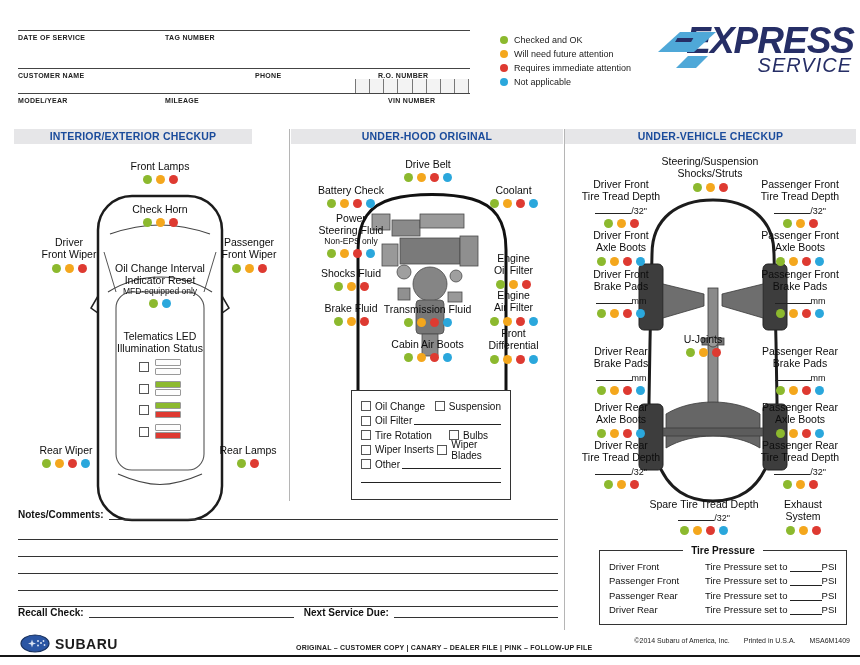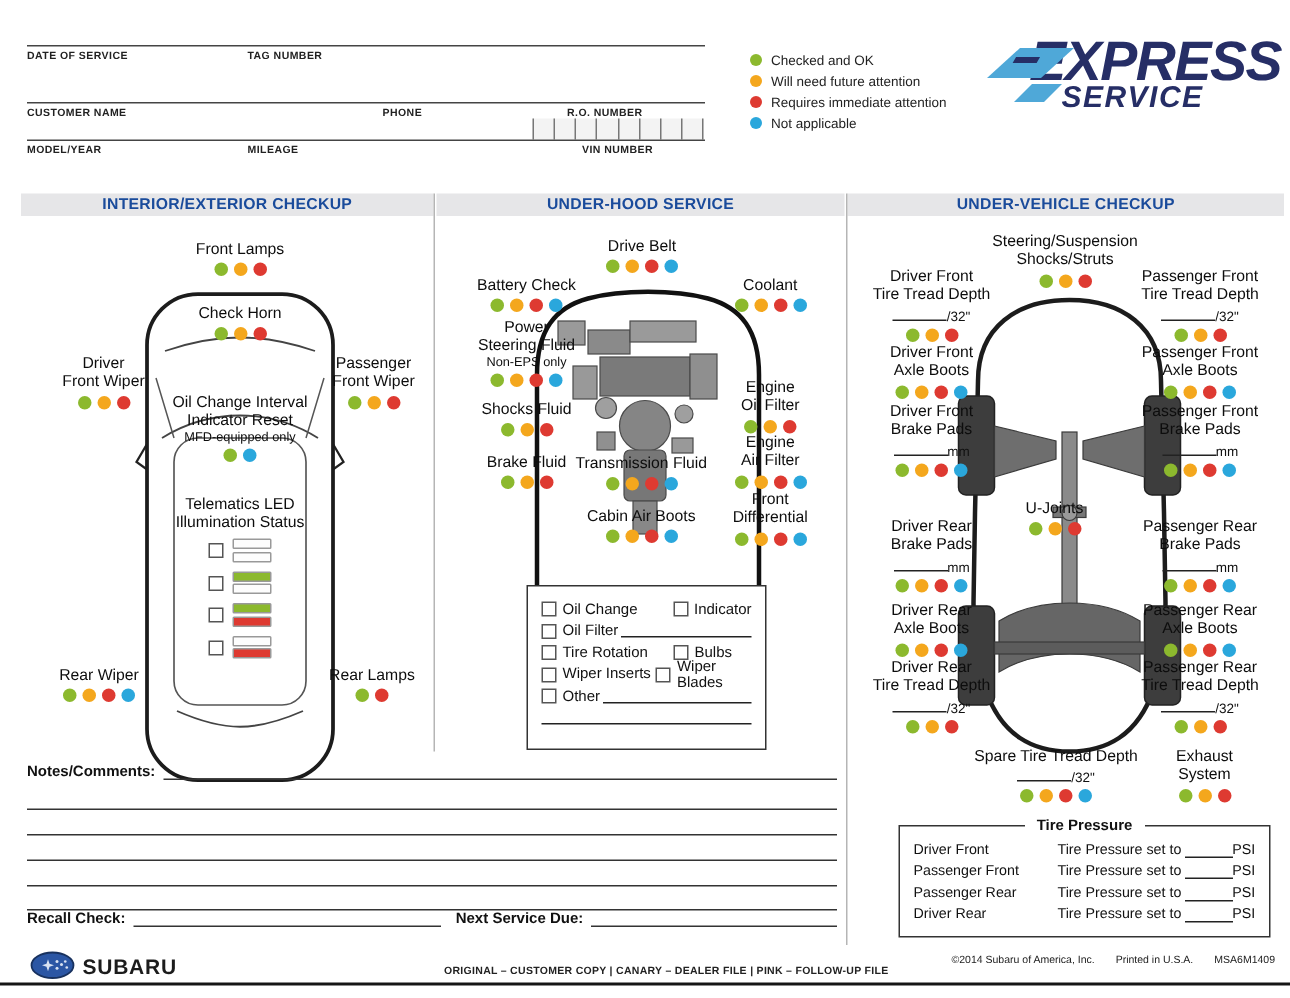--- a/index.html
+++ b/index.html
@@ -12,21 +12,21 @@
   .comb span{flex:1;border-left:1px solid #777;background:#f3f3f3;}
   .comb span:last-child{border-right:1px solid #777;}
   
   .legend{position:absolute;left:500px;top:35px;}
   .legend-row{display:flex;align-items:center;gap:6px;margin-bottom:4px;}
   .legend-row .dot{width:8px;height:8px;}
   .legend-label{font-size:9px;color:#222;}
   
   .express-logo{position:absolute;left:658px;top:22px;width:196px;text-align:right;font-style:italic;}
   .express-word{font-size:37px;font-weight:800;letter-spacing:-1px;line-height:1;}
-  .service-word{font-size:20px;font-weight:700;letter-spacing:1px;line-height:1;margin-top:-4px;margin-right:2px;text-align:center;}
+  .service-word{font-size:20px;font-weight:400;letter-spacing:1px;line-height:1;margin-top:-4px;margin-right:2px;}
   .express-chevrons{position:absolute;left:-4px;top:8px;}
   
   .col-header{position:absolute;height:15px;background:#e6e6e8;text-align:center;
               font-size:10.5px;font-weight:bold;line-height:15px;letter-spacing:.2px;}
   .vdivider{position:absolute;width:1px;background:#b5b5b5;}
   
   .check-item{position:absolute;text-align:center;}
   .ci-label{font-size:10.5px;line-height:1.18;white-space:pre-line;color:#0d0d0d;}
   .ci-sub{font-size:8.5px;line-height:1.1;color:#0d0d0d;}
   .ci-blank{font-size:9px;margin-top:1px;}
@@ -117,22 +117,22 @@
   <div class="express-logo">
     <svg class="express-chevrons" width="64" height="42" viewBox="0 0 64 42">
       <polygon points="62,2 26,2 4,22 40,22" fill="#4FA8D8"></polygon>
       <polygon points="54,26 34,26 22,38 42,38" fill="#4FA8D8"></polygon>
       <rect x="28" y="8" width="16" height="4" fill="#262E66" transform="skewX(-30)"></rect>
     </svg>
     <div class="express-word" style="color:#262E66;">EXPRESS</div>
     <div class="service-word" style="color:#262E66;">SERVICE</div>
   </div>
 
-  <div class="col-header" style="left:14px;top:129px;width:275px;color:#1A4B9B;text-align:center;">INTERIOR/EXTERIOR CHECKUP</div>
-  <div class="col-header" style="left:291px;top:129px;width:272px;color:#1A4B9B;">UNDER-HOOD SERVICE</div>
+  <div class="col-header" style="left:14px;top:129px;width:238px;color:#1A4B9B;text-align:center;">INTERIOR/EXTERIOR CHECKUP</div>
+  <div class="col-header" style="left:291px;top:129px;width:272px;color:#1A4B9B;">UNDER-HOOD ORIGINAL</div>
   <div class="col-header" style="left:565px;top:129px;width:291px;color:#1A4B9B;">UNDER-VEHICLE CHECKUP</div>
   <div class="vdivider" style="left:289px;top:129px;height:372px;"></div>
   <div class="vdivider" style="left:564px;top:129px;height:501px;"></div>
 
   <svg class="drawing" style="left:90px;top:192px;" width="140" height="332" viewBox="0 0 140 332">
     <polygon points="8,104 1,116 8,121" fill="none" stroke="#222" stroke-width="1.5"></polygon>
     <polygon points="132,104 139,116 132,121" fill="none" stroke="#222" stroke-width="1.5"></polygon>
     <rect x="8" y="4" width="124" height="324" rx="34" fill="#fff" stroke="#1c1c1c" stroke-width="2.5"></rect>
     <path d="M 20,42 C 55,30 85,30 120,42" fill="none" stroke="#444" stroke-width="1.2"></path>
     <path d="M 18,100 C 50,80 90,80 122,100" fill="none" stroke="#444" stroke-width="1.2"></path>
@@ -374,21 +374,21 @@
     </div>
 
   <div class="service-box">
       <div class="sb-row">
         <span class="sb-cell sb-left">
           <span class="sb-cb"></span>
           <span>Oil Change</span>
         </span>
         <span class="sb-cell">
           <span class="sb-cb"></span>
-          <span>Indicator</span>
+          <span>Suspension</span>
         </span>
       </div>
       <div class="sb-row">
         <span class="sb-cell">
           <span class="sb-cb"></span>
           <span>Oil Filter</span>
         </span>
         <span class="sb-line"></span>
       </div>
       <div class="sb-row">

